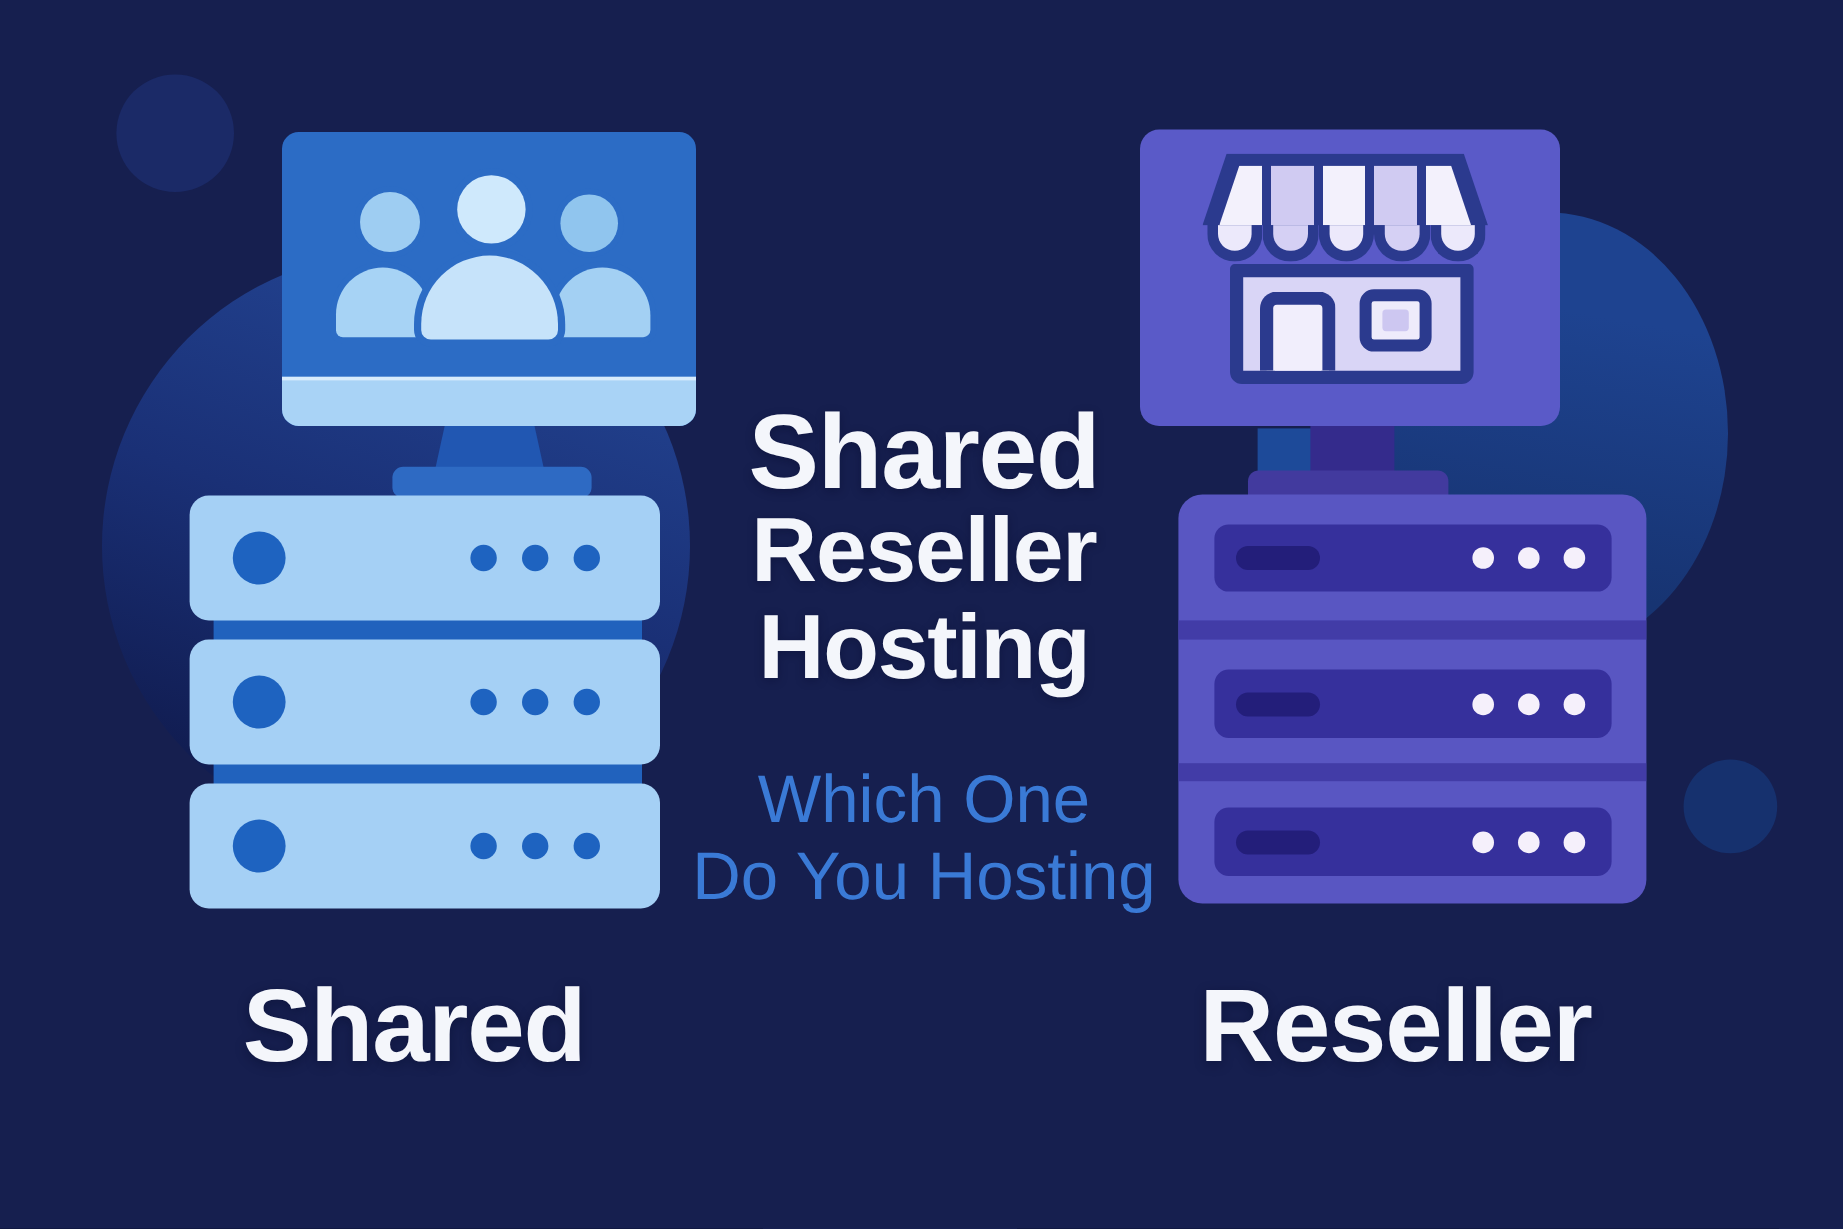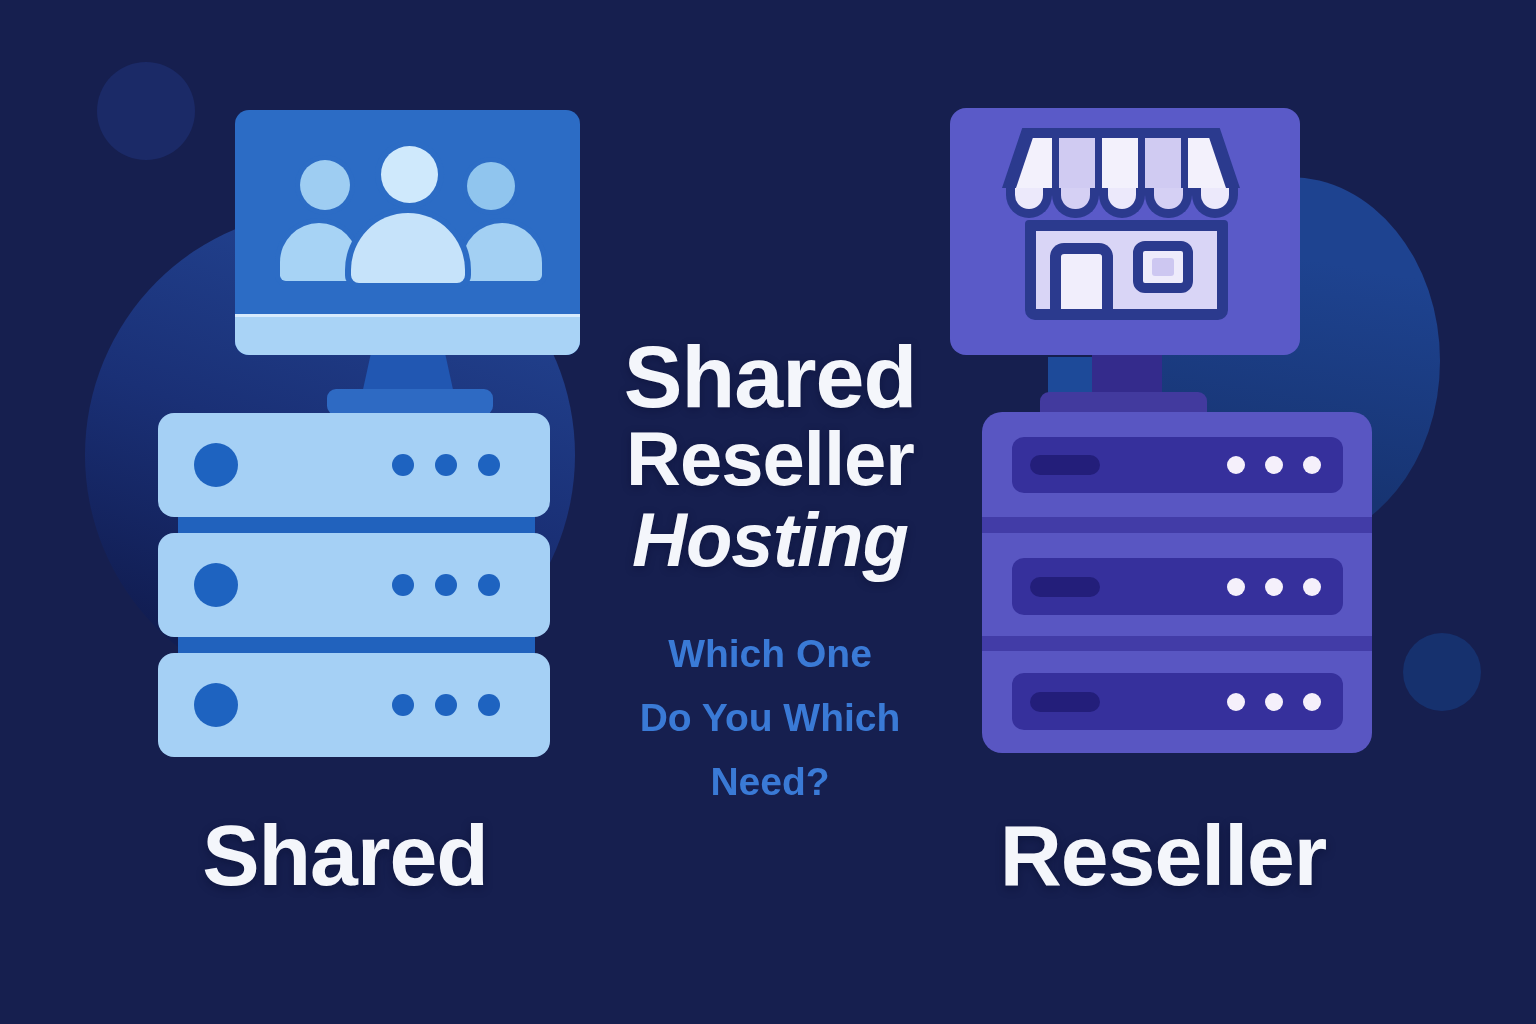--- a/index.html
+++ b/index.html
@@ -79,22 +79,22 @@
   .r-pill{left:18px;top:50%;transform:translateY(-50%);width:70px;height:20px;border-radius:10px;background:#231e7a;}
   .r-dots{right:22px;top:50%;transform:translateY(-50%);display:flex;gap:20px;}
   .r-dot{width:18px;height:18px;border-radius:50%;background:#f5f0fb;}
 
   
   .center-col{left:575px;top:334px;width:390px;text-align:center;color:#f4f6fb;
               text-shadow:0 2px 8px rgba(5,10,40,.35);}
   .t-h1{font-size:88px;line-height:86px;font-weight:800;letter-spacing:-1px;}
   .t-vs{font-size:56px;line-height:70px;font-weight:800;color:#4089e6;letter-spacing:2px;}
   .t-h2{font-size:76px;line-height:78px;font-weight:800;letter-spacing:-1px;}
-  .t-h3{font-size:76px;line-height:84px;font-weight:800;letter-spacing:-1px;font-style:italic;}
-  .t-sub{margin-top:40px;font-size:39px;line-height:64px;font-weight:700;color:#3a7ad6;text-shadow:none;}
+  .t-h3{font-size:76px;line-height:84px;font-weight:800;letter-spacing:-1px;}
+  .t-sub{margin-top:52px;font-size:56px;line-height:64px;font-weight:400;color:#3a7ad6;text-shadow:none;}
   .side-label{top:806px;width:390px;text-align:center;font-size:86px;font-weight:800;
               color:#f4f6fb;letter-spacing:-1px;text-shadow:0 3px 10px rgba(5,10,40,.4);}
   .label-left{left:150px;} .label-right{left:968px;}
 </style>
 </head>
 <body>
 
 <div class="canvas">
 
   <div class="abs bg-circle bg-c1"></div>
@@ -199,18 +199,17 @@
   </div>
 
   <div class="abs side-label label-right">Reseller</div>
 
   <div class="abs center-col">
     <div class="t-h1">Shared</div>
     <div class="t-h2">Reseller</div>
     <div class="t-h3">Hosting</div>
     <div class="t-sub">
       <div>Which One</div>
-      <div>Do You Which</div>
-      <div>Need?</div>
+      <div>Do You Hosting</div>
     </div>
   </div>
 
 </div>
 
 </body></html>

